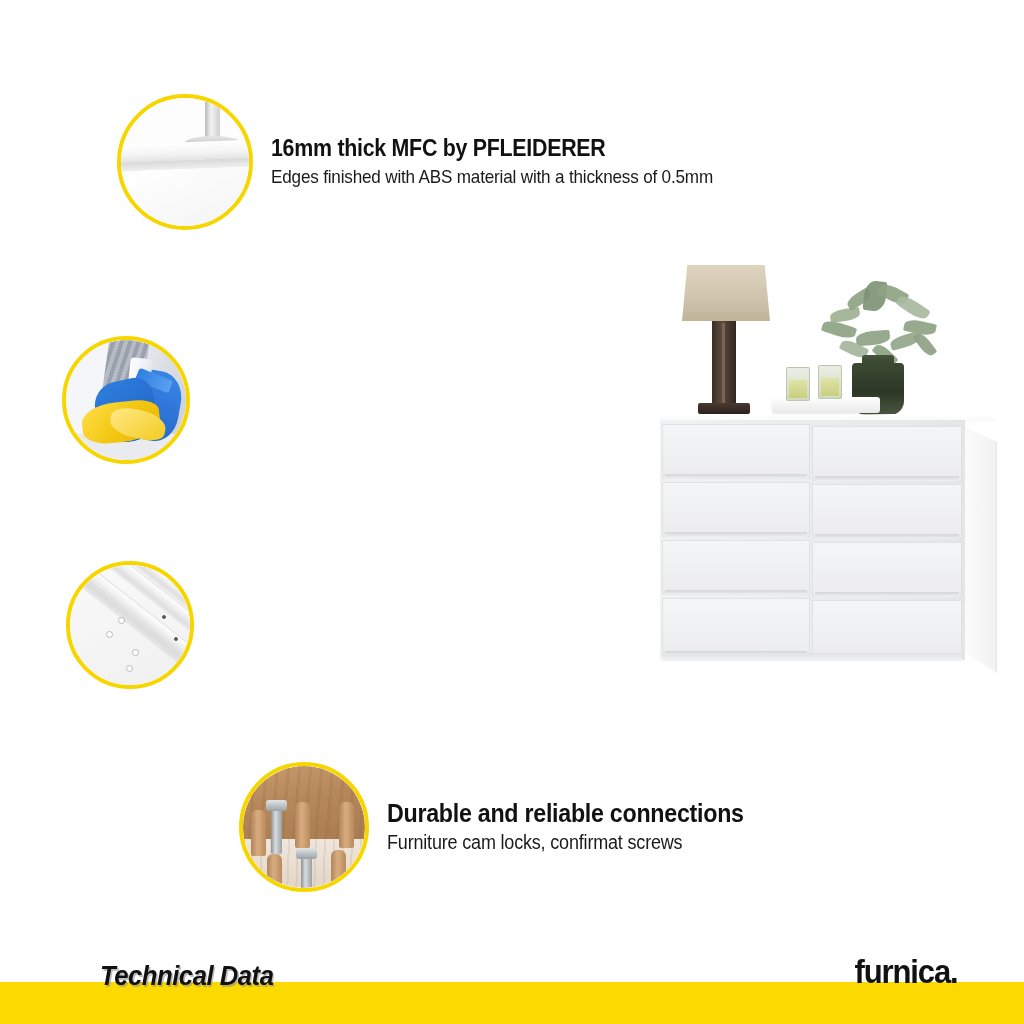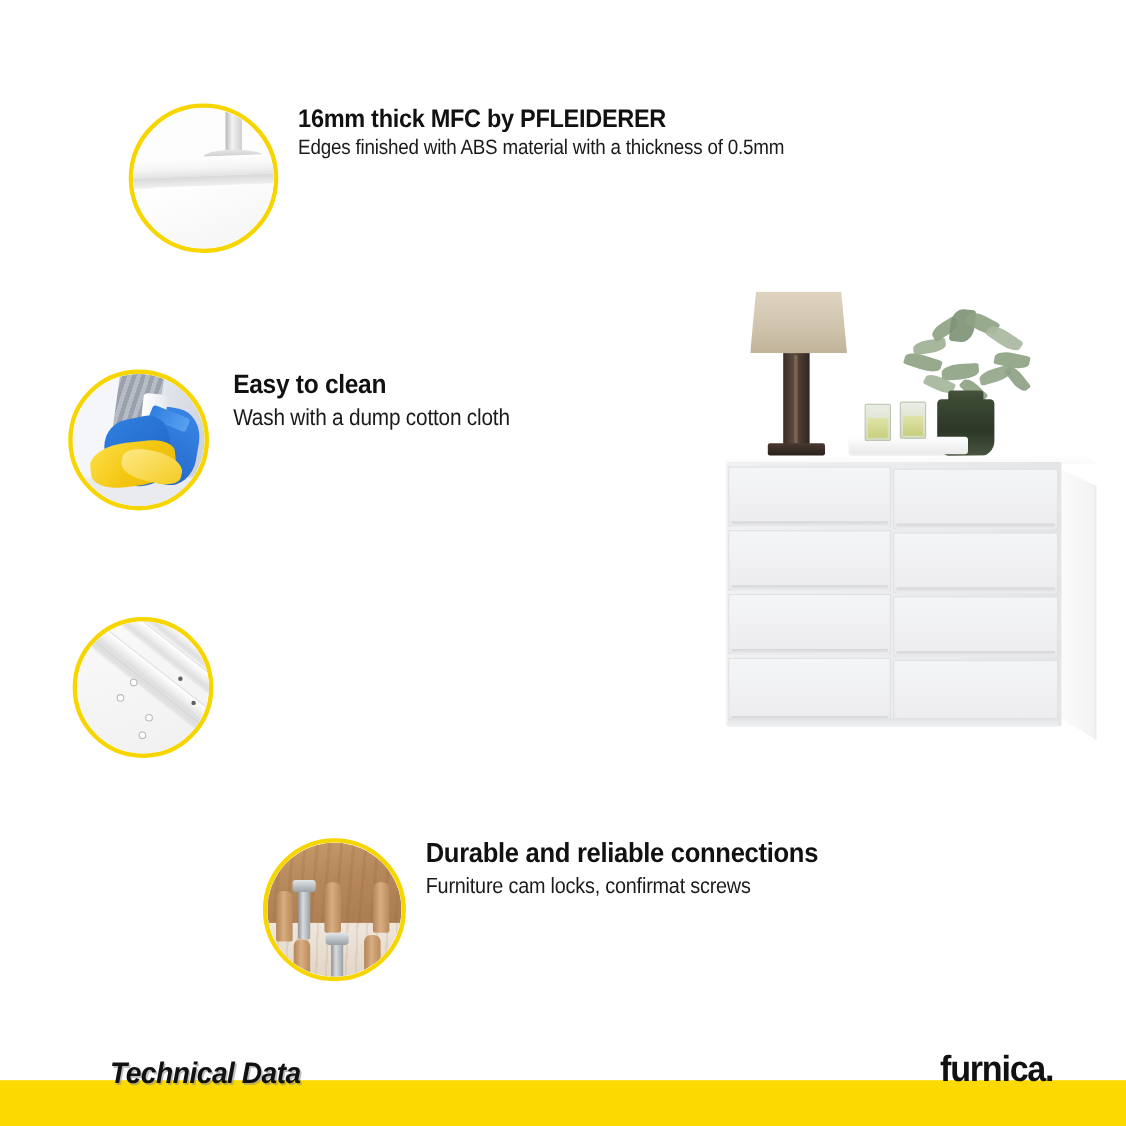--- a/index.html
+++ b/index.html
@@ -8,20 +8,21 @@
     background:#ffffff;
     font-family:"Liberation Sans", sans-serif;
     position:relative;
     overflow:hidden;
   }
 
   
   .feature {
     position:absolute;
     display:flex;
+    align-items:center;
   }
   .circle {
     position:relative;
     border-radius:50%;
     border:4px solid #F7D600;
     overflow:hidden;
     background:#fff;
     flex:0 0 auto;
   }
   .circle-inner {
@@ -333,24 +334,20 @@
       <div class="clean-wall"></div>
       <div class="clean-floor"></div>
       <div class="sleeve"></div>
       <div class="glove-r"></div>
       <div class="spray-body"></div>
       <div class="spray-nozzle"></div>
       <div class="glove-l"></div>
       <div class="cloth"></div>
       <div class="cloth2"></div>
     </div>
-  </div>
-  <div class="texts">
-    <div class="f-title">Easy to clean</div>
-    <div class="f-sub">Wash with a dump cotton cloth</div>
   </div>
 </div>
 
 <div class="feature" id="row3">
   <div class="circle">
     <div class="circle-inner">
       <div class="run-bg"></div>
       <div class="runner r4"></div>
       <div class="runner r3"></div>
       <div class="runner r2"></div>

